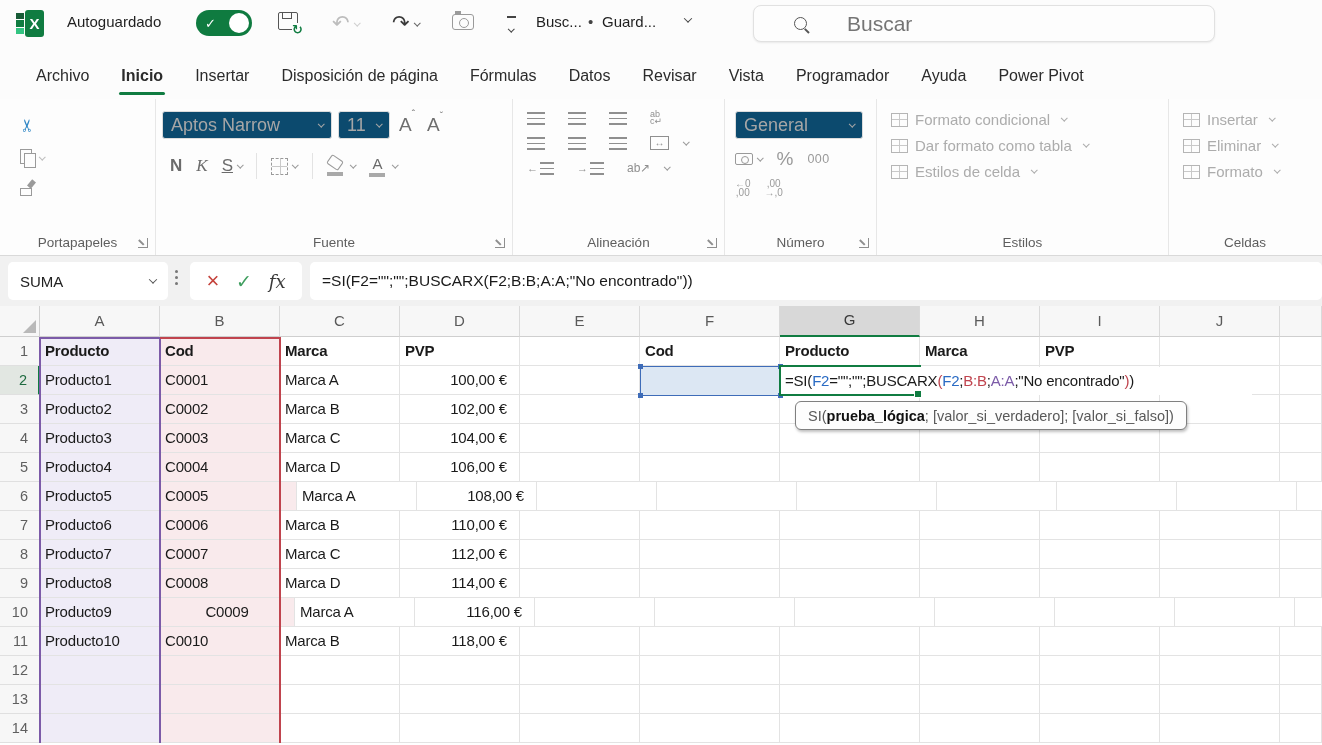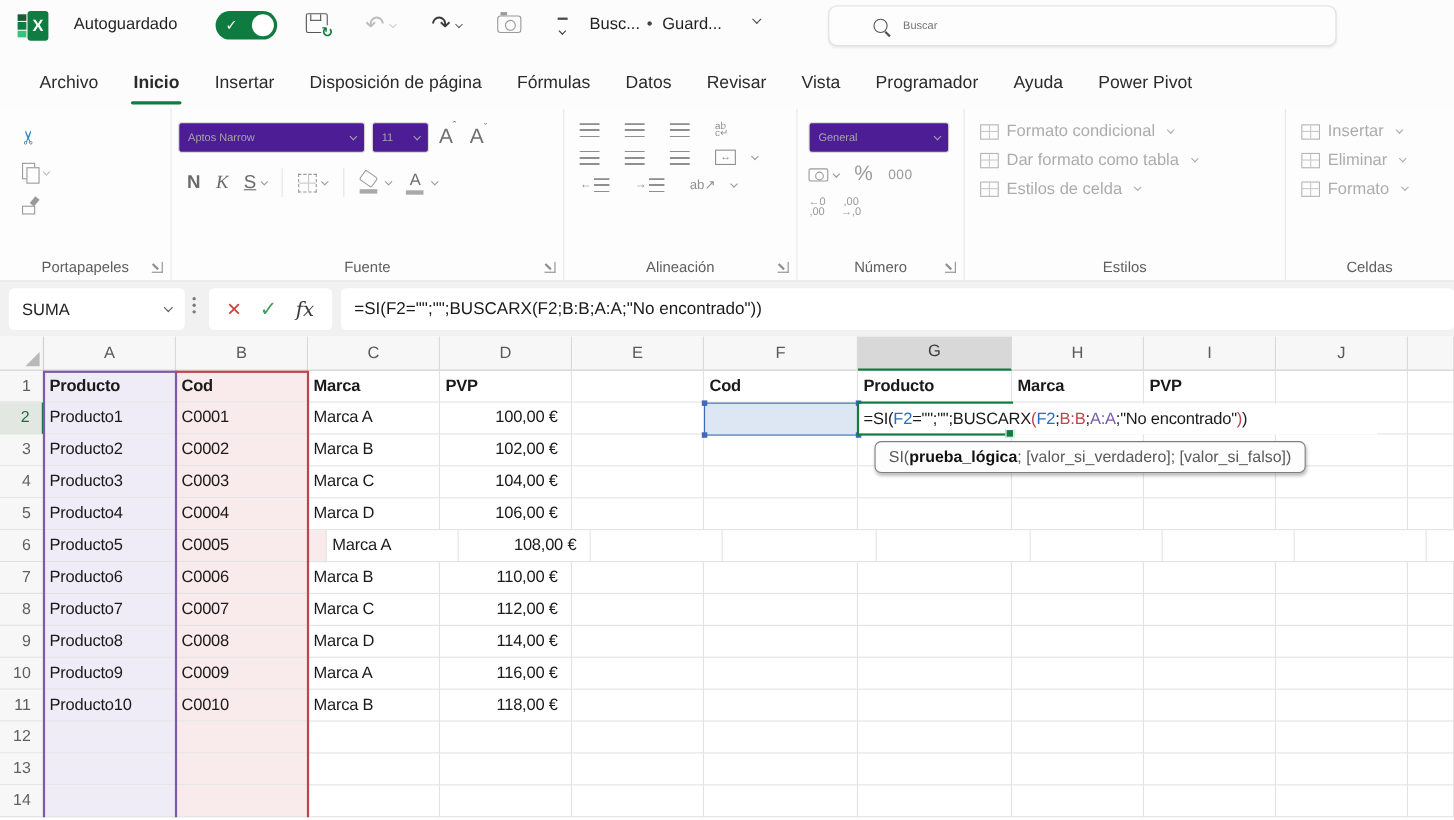--- a/index.html
+++ b/index.html
@@ -35,22 +35,22 @@
   .camico::after { content:""; position:absolute; left:2px; top:-4px; width:6px; height:3px; background:#9a9a9a; }
   .overflow-ico { position:absolute; left:505px; top:16px; width:12px; color:#444; text-align:center; }
   .overflow-ico i { display:block; height:2px; background:#444; width:9px; margin:0 auto 2px; }
   .overflow-ico .chev { margin:0; }
   #search-box { position:absolute; left:753px; top:5px; width:462px; height:37px; background:#FDFDFD;
      border:1px solid #E1E1E1; border-radius:8px; box-shadow:0 1px 2px rgba(0,0,0,.08);
      display:flex; align-items:center; }
   .lens { width:13px; height:13px; border:1.7px solid #555; border-radius:50%; margin-left:40px; position:relative; }
   .lens::after { content:""; position:absolute; width:6px; height:1.7px; background:#555; transform:rotate(45deg);
      left:9px; top:12px; }
-  #search-box input { border:none; outline:none; background:transparent; font-size:10px; color:#444;
-     margin-left:14px; width:330px; font-family:inherit; }
+  #search-box input { border:none; outline:none; background:transparent; font-size:21px; color:#444;
+     margin-left:40px; width:330px; font-family:inherit; }
 
   
   #tabsrow { position:absolute; top:47px; left:0; width:1322px; height:52px; background:#FCFCFC;
      display:flex; align-items:flex-end; padding:0 0 6px 20px; gap:0; }
   .tab { font-size:16px; color:#2b2b2b; padding:6px 16px 8px; position:relative; white-space:nowrap; }
   .tab.active { font-weight:bold; }
   .tab.active::after { content:""; position:absolute; left:14px; right:14px; bottom:-2px; height:3px;
      border-radius:2px; background:#107C41; }
 
   
@@ -74,22 +74,22 @@
   .scissors { font-size:17px; color:#2E86C5; transform:rotate(-90deg); }
   .copyico { position:relative; width:15px; height:18px; }
   .copyico::before { content:""; position:absolute; left:0; top:0; width:10px; height:13px; border:1.6px solid #9a9a9a; }
   .copyico::after { content:""; position:absolute; left:4px; top:4px; width:10px; height:13px; border:1.6px solid #9a9a9a; background:#FDFDFD; }
   .brushico { width:16px; height:16px; position:relative; }
   .brushico::before { content:""; position:absolute; left:9px; top:0; width:5px; height:8px; background:#9a9a9a; transform:rotate(40deg); }
   .brushico::after { content:""; position:absolute; left:0; top:8px; width:10px; height:6px; border:1.5px solid #9a9a9a; }
 
   
   .g-font { width:357px; display:flex; flex-direction:column; }
-  .combo { background:#4c1d95; border:1px solid #DCDCDC; border-radius:3px; height:28px; display:flex;
-     align-items:center; font-size:10px; color:#A6A6A6; padding:0 8px; justify-content:space-between; }
+  .combo { background:#0c4a6e; border:1px solid #DCDCDC; border-radius:3px; height:28px; display:flex;
+     align-items:center; font-size:18px; color:#A6A6A6; padding:0 8px; justify-content:space-between; }
   .font-r1 { display:flex; gap:6px; align-items:center; }
   .font-r2 { display:flex; gap:14px; align-items:center; margin-top:14px; padding-left:8px; }
   .bigA { font-size:19px; color:#6e6e6e; position:relative; padding:0 3px; }
   .bigA sup { font-size:10px; position:relative; top:-6px; }
   .fmt-letter { font-size:17px; color:#6b6b6b; }
   .sepv { width:1px; height:26px; background:#E3E3E3; }
   .borderico { width:17px; height:17px; border:1px dashed #9a9a9a; position:relative; }
   .borderico::before { content:""; position:absolute; left:50%; top:0; bottom:0; width:1px; background:#C9C9C9; }
   .borderico::after { content:""; position:absolute; top:50%; left:0; right:0; height:1px; background:#C9C9C9; }
   .colorbtn { display:flex; flex-direction:column; align-items:center; line-height:1; }
@@ -534,21 +534,21 @@
         <div class="cell" style="width: 140px;"></div>
         <div class="cell" style="width: 140px;"></div>
         <div class="cell" style="width: 120px;"></div>
         <div class="cell" style="width: 120px;"></div>
         <div class="cell" style="width: 120px;"></div>
         <div class="cell" style="width: 42px;"></div>
       </div>
       <div class="grow">
         <div class="rowhead">10</div>
         <div class="cell fillA" style="width: 120px;">Producto9</div>
-        <div class="cell fillB" style="width: 120px;">C0009</div>
+        <div class="cell fillB" style="width: 135px; text-align: center;">C0009</div>
         <div class="cell" style="width: 120px;">Marca A</div>
         <div class="cell num" style="width: 120px;">116,00 €</div>
         <div class="cell" style="width: 120px;"></div>
         <div class="cell" style="width: 140px;"></div>
         <div class="cell" style="width: 140px;"></div>
         <div class="cell" style="width: 120px;"></div>
         <div class="cell" style="width: 120px;"></div>
         <div class="cell" style="width: 120px;"></div>
         <div class="cell" style="width: 42px;"></div>
       </div>

